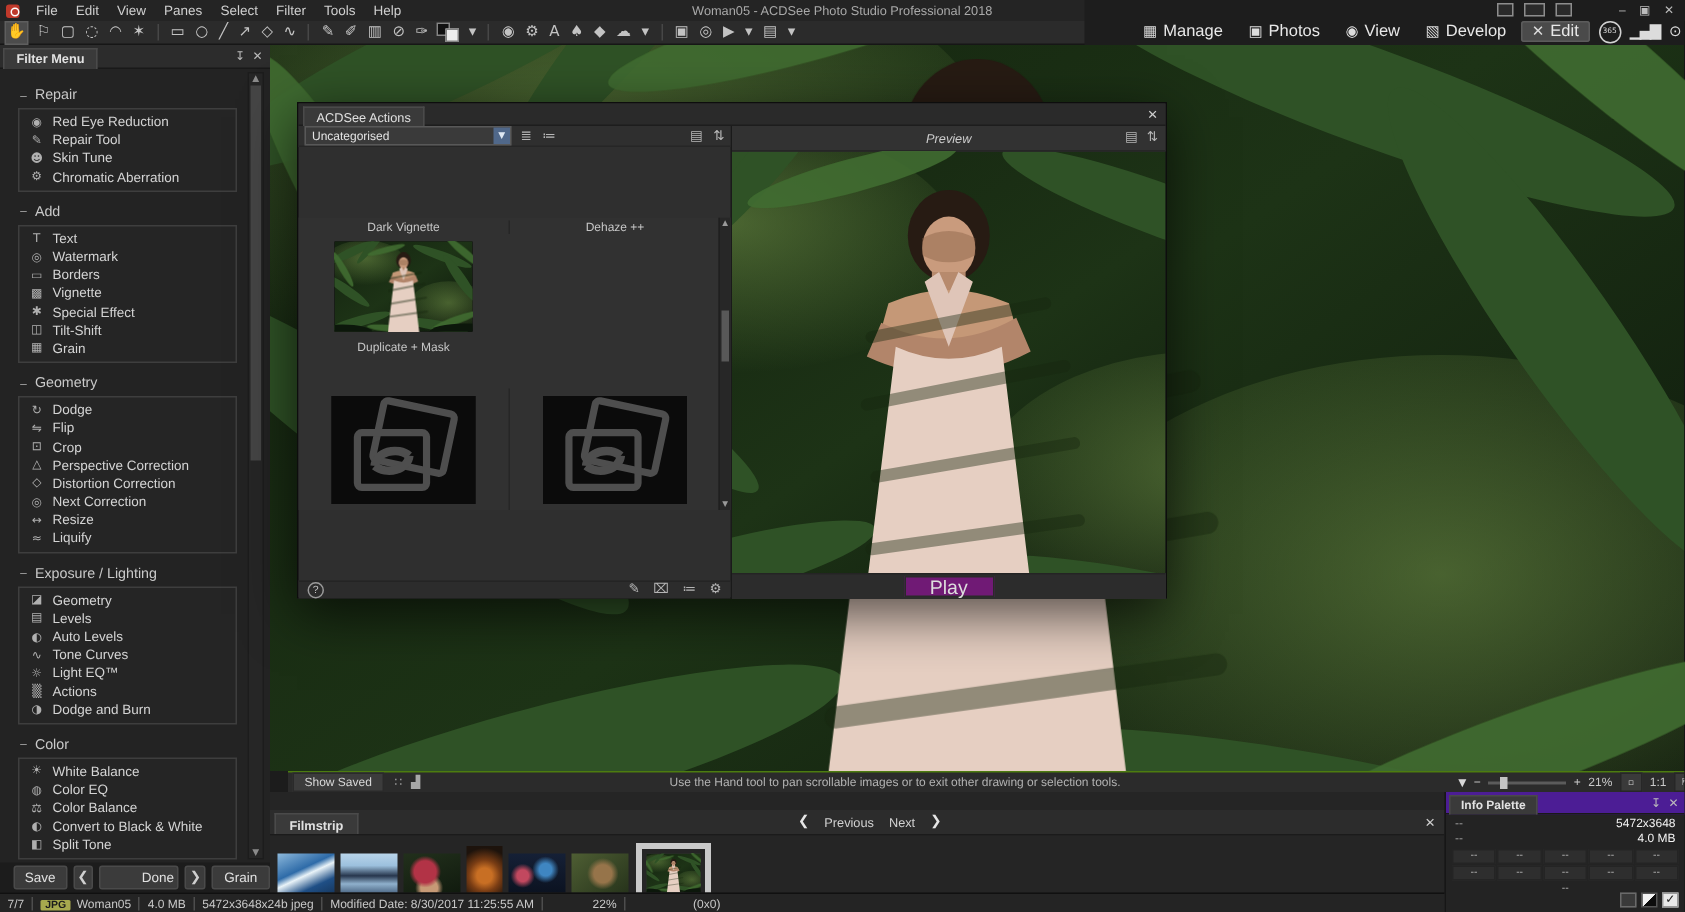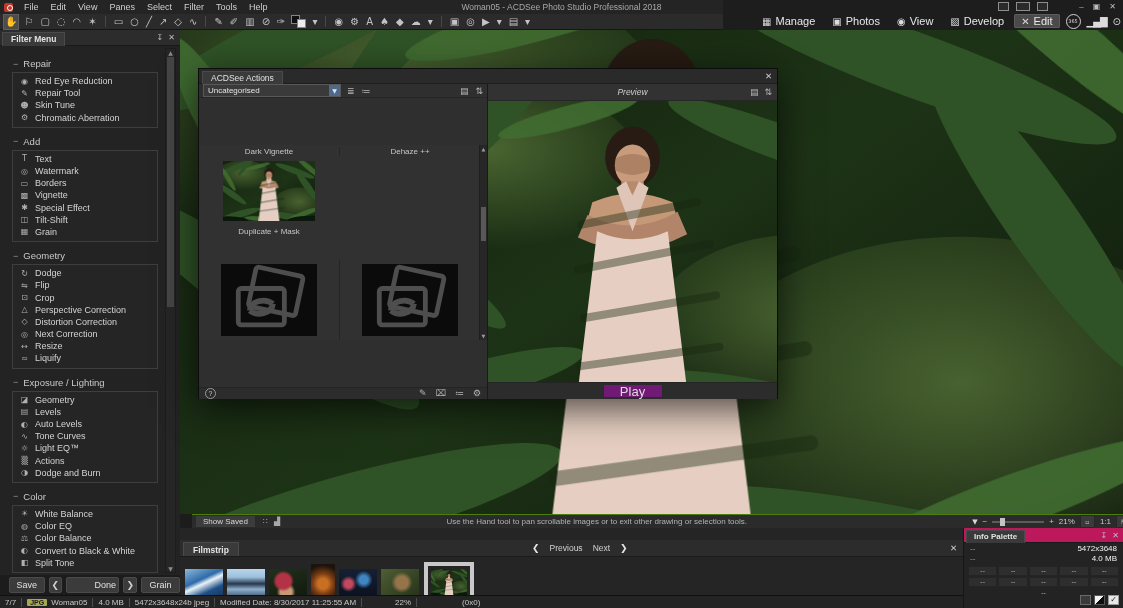--- a/index.html
+++ b/index.html
@@ -137,21 +137,21 @@
   .fs-thumb.t4{width:24px;height:36px;background:radial-gradient(circle at 50% 55%,#c86f24 0 22%,#7a3d14 45%,#1d130c 80%);}
   .fs-thumb.t5{background:radial-gradient(circle at 25% 55%,#c2485f 0 12%,rgba(194,72,95,0) 25%),radial-gradient(circle at 65% 40%,#3f86c2 0 14%,rgba(63,134,194,0) 30%),linear-gradient(180deg,#152036,#0b1220);}
   .fs-thumb.t6{background:radial-gradient(circle at 55% 50%,#96744a 0 24%,rgba(150,116,74,0) 42%),linear-gradient(140deg,#4e5e33,#26331b);}
   .fs-thumb.t7{width:36px;height:26px;}
   .fs-thumb.selected{outline:4px solid #c9c9c9;outline-offset:3px;margin:0 8px;}
   .fs-scene{width:100%;height:100%;display:block;}
 
   
   .infopal{position:absolute;left:963px;top:528px;width:160px;height:80px;background:#232323;border-left:1px solid #161616;
            box-sizing:border-box;z-index:12;}
-  .ip-header{height:14px;background:#be185d;border-bottom:1px solid #191919;display:flex;align-items:center;}
+  .ip-header{height:14px;background:#4c1d95;border-bottom:1px solid #191919;display:flex;align-items:center;}
   .ip-tab{background:#3a3a3a;height:12px;margin:2px 0 0 2px;padding:0 7px;font-size:8px;font-weight:bold;color:#e2e2e2;
           display:flex;align-items:center;border:1px solid #4a4a4a;border-bottom:none;}
   .ip-hicons{margin-left:auto;display:flex;gap:5px;padding-right:4px;font-size:8px;color:#bdbdbd;}
   .ip-row{display:flex;justify-content:space-between;padding:1px 6px 0 6px;font-size:8px;}
   .ip-row .l{color:#9f9f9f;} .ip-row .r{color:#f2f2f2;}
   .ip-grid{display:grid;grid-template-columns:repeat(5,1fr);gap:1px;margin:3px 4px 0 4px;}
   .ip-cell{background:#2e2e2e;border:1px solid #242424;height:8px;font-size:7px;color:#b5b5b5;text-align:center;line-height:8px;}
   .ip-footer{text-align:center;font-size:7px;color:#b5b5b5;margin-top:2px;}
   .ip-bicons{position:absolute;right:4px;bottom:3px;display:flex;gap:3px;}
   .ip-bicons span{width:11px;height:10px;display:block;}

